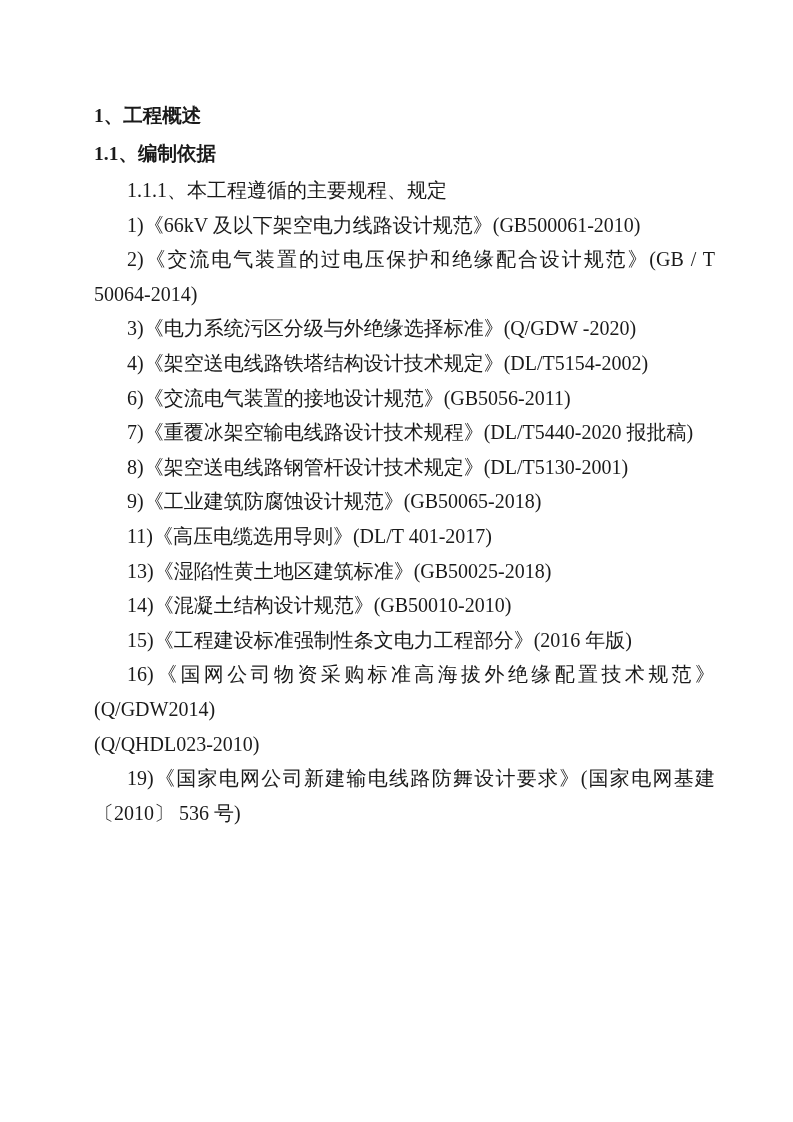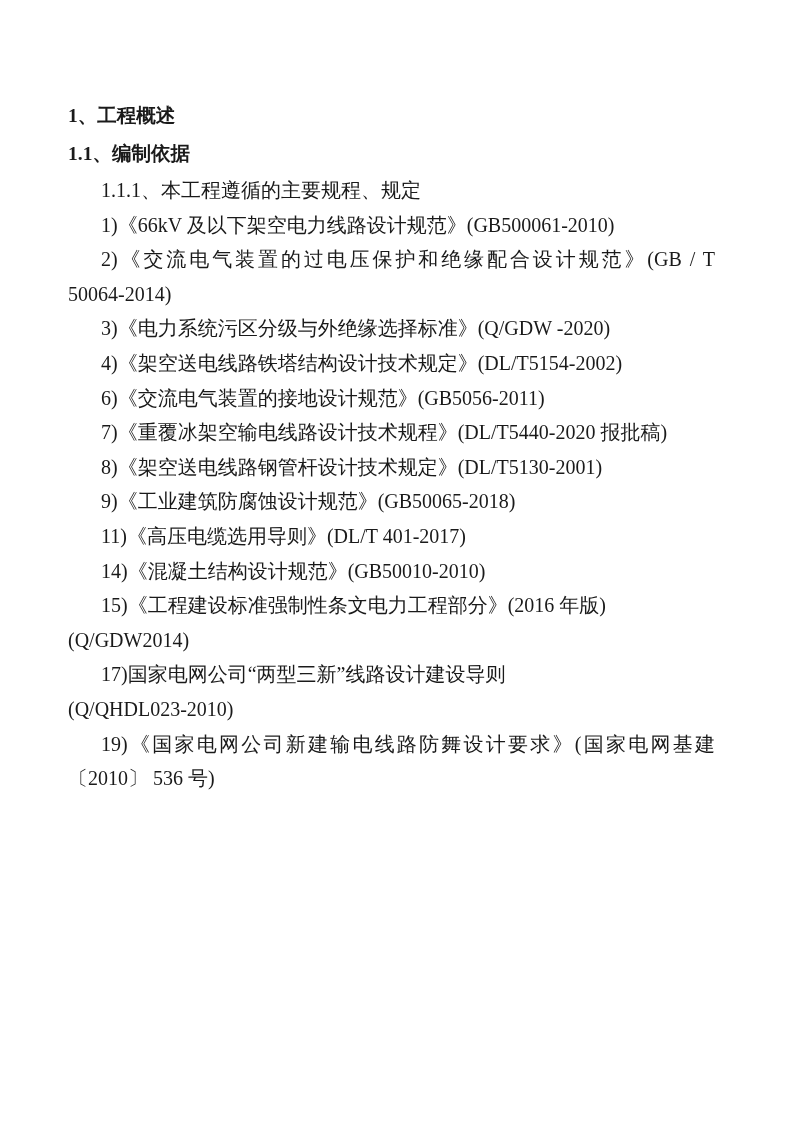--- a/index.html
+++ b/index.html
@@ -7,21 +7,21 @@
     width: 793px;
     height: 1122px;
     background: #ffffff;
     color: #1a1a1a;
     font-family: "Liberation Serif", "DejaVu Serif", serif;
   }
   .doc-page {
     box-sizing: border-box;
     width: 793px;
     height: 1122px;
-    padding: 97px 78px 0 68px;
+    padding: 97px 78px 0 94px;
     overflow: hidden;
     background: #ffffff;
   }
   .h {
     font-weight: bold;
     font-size: 19.5px;
     line-height: 38px;
     height: 38px;
     overflow: hidden;
     white-space: nowrap;
@@ -55,25 +55,26 @@
   <div class="ln ind str">2)《交流电气装置的过电压保护和绝缘配合设计规范》(GB / T</div>
   <div class="ln plain">50064-2014)</div>
 
   <div class="ln ind plain">3)《电力系统污区分级与外绝缘选择标准》(Q/GDW -2020)</div>
   <div class="ln ind plain">4)《架空送电线路铁塔结构设计技术规定》(DL/T5154-2002)</div>
   <div class="ln ind plain">6)《交流电气装置的接地设计规范》(GB5056-2011)</div>
   <div class="ln ind plain">7)《重覆冰架空输电线路设计技术规程》(DL/T5440-2020 报批稿)</div>
   <div class="ln ind plain">8)《架空送电线路钢管杆设计技术规定》(DL/T5130-2001)</div>
   <div class="ln ind plain">9)《工业建筑防腐蚀设计规范》(GB50065-2018)</div>
   <div class="ln ind plain">11)《高压电缆选用导则》(DL/T 401-2017)</div>
+  <div class="ln ind plain">13)《湿陷性黄土地区建筑标准》(GB50025-2018)</div>
   <div class="ln ind plain">14)《混凝土结构设计规范》(GB50010-2010)</div>
   <div class="ln ind plain">15)《工程建设标准强制性条文电力工程部分》(2016 年版)</div>
 
+  <div class="ln ind str">16)《国网公司物资采购标准高海拔外绝缘配置技术规范》</div>
   <div class="ln plain">(Q/GDW2014)</div>
 
-  <div class="ln ind plain">17)国家电网公司“两型三新”线路设计建设导则</div>
 
   <div class="ln plain">(Q/QHDL023-2010)</div>
 
   <div class="ln ind str">19)《国家电网公司新建输电线路防舞设计要求》(国家电网基建</div>
   <div class="ln plain">〔2010〕 536 号)</div>
 
 </div>
 
 </body></html>

